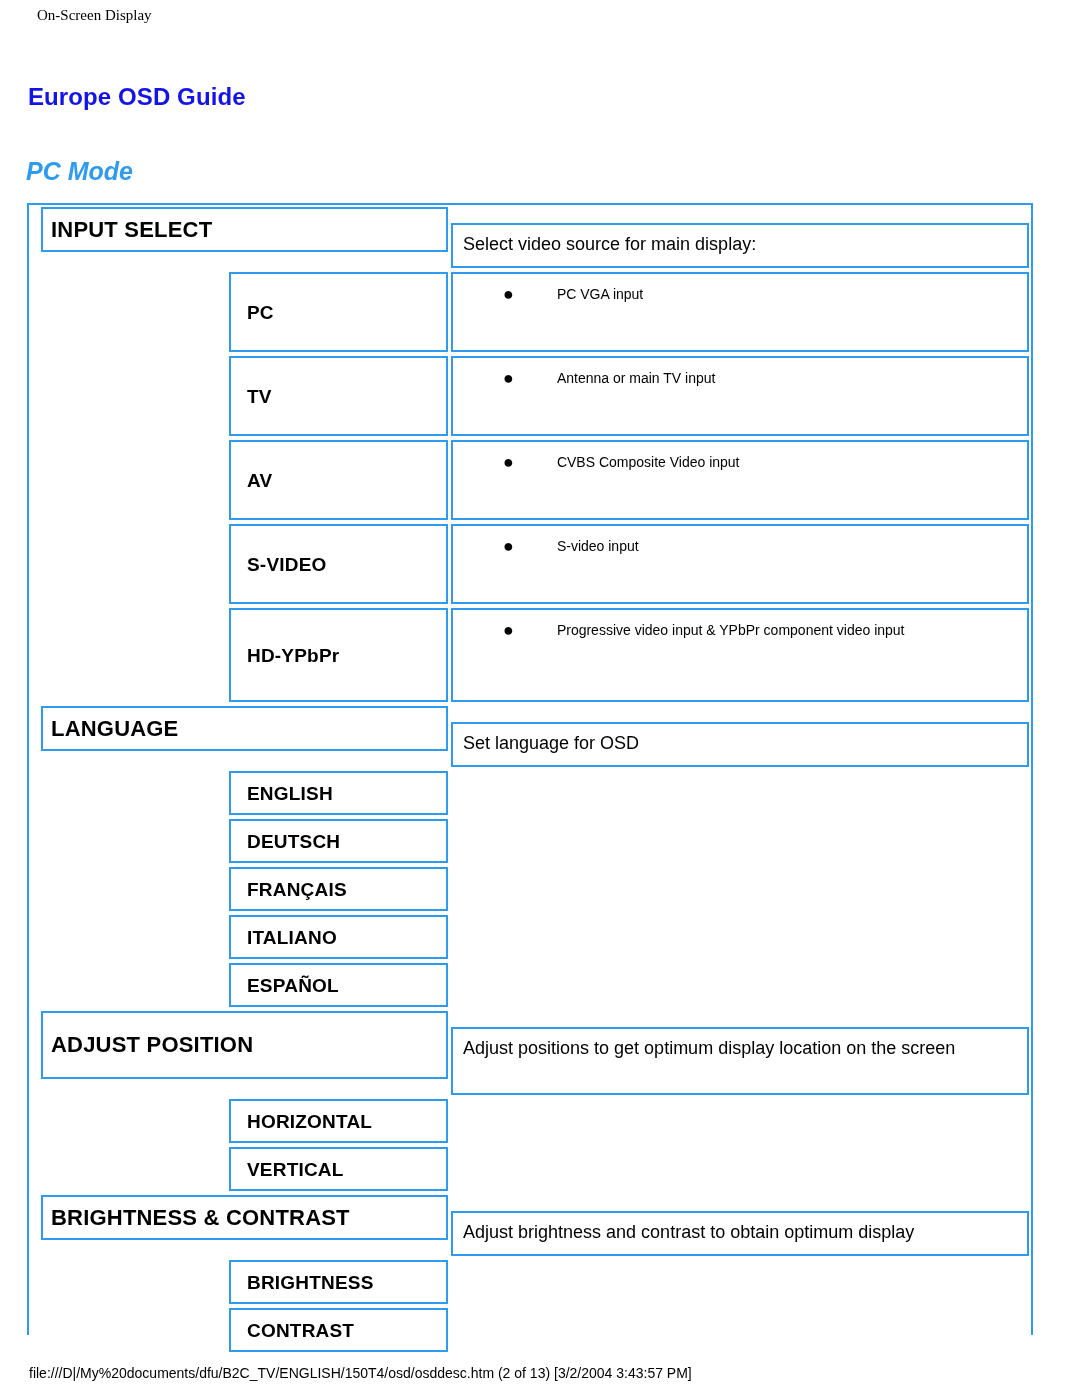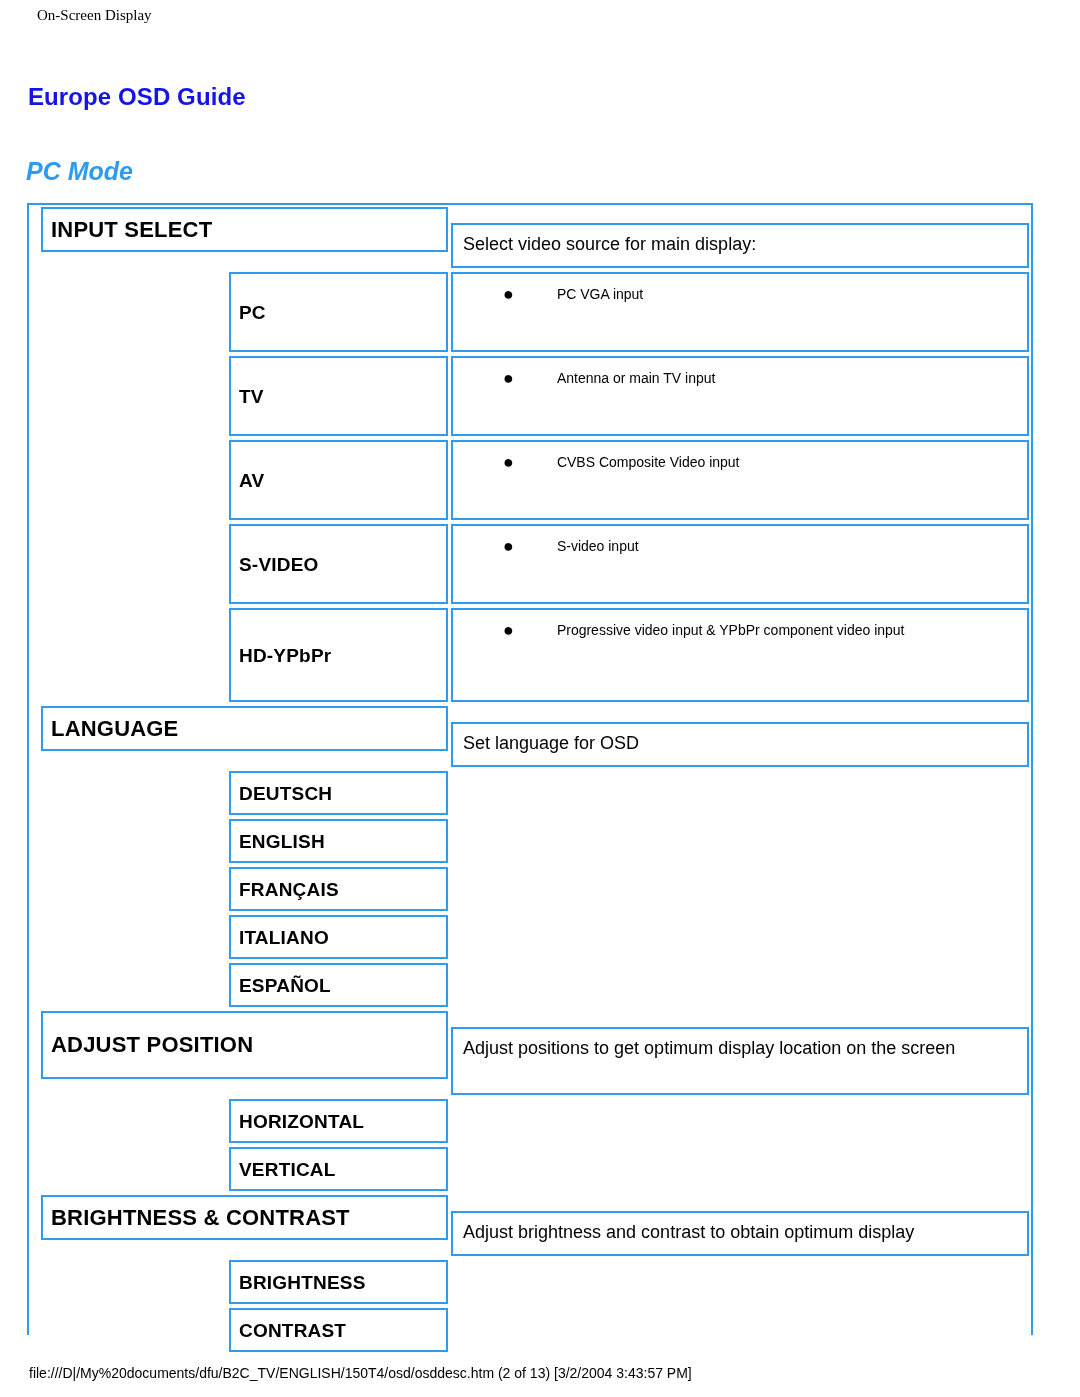--- a/index.html
+++ b/index.html
@@ -132,21 +132,21 @@
     justify-content: flex-end;
     align-items: flex-start;
   }
   .sub-cell {
     width: 219px;
     box-sizing: border-box;
     border: 2px solid #2e9bf0;
     margin: 2px 2px 2px 0;
     display: flex;
     align-items: center;
-    padding-left: 8px;
+    padding-left: 16px;
   }
   .sub-label {
     font-size: 19px;
     font-weight: bold;
     letter-spacing: 0.2px;
     line-height: 23px;
   }
   .sub-right {
     flex: 1 1 auto;
     box-sizing: border-box;
@@ -317,30 +317,30 @@
       <div class="col-right">
         <div class="desc-cell h-desc-1">
           <span class="desc-text">Set language for OSD</span>
         </div>
       </div>
     </div>
 
     <div class="sub-row">
       <div class="sub-left">
         <div class="sub-cell h-lang-sub">
+          <span class="sub-label">ENGLISH</span>
+        </div>
+      </div>
+      <div class="blank-right"></div>
+    </div>
+
+    <div class="sub-row">
+      <div class="sub-left">
+        <div class="sub-cell h-lang-sub">
           <span class="sub-label">DEUTSCH</span>
-        </div>
-      </div>
-      <div class="blank-right"></div>
-    </div>
-
-    <div class="sub-row">
-      <div class="sub-left">
-        <div class="sub-cell h-lang-sub">
-          <span class="sub-label">ENGLISH</span>
         </div>
       </div>
       <div class="blank-right"></div>
     </div>
 
     <div class="sub-row">
       <div class="sub-left">
         <div class="sub-cell h-lang-sub">
           <span class="sub-label">FRANÇAIS</span>
         </div>

